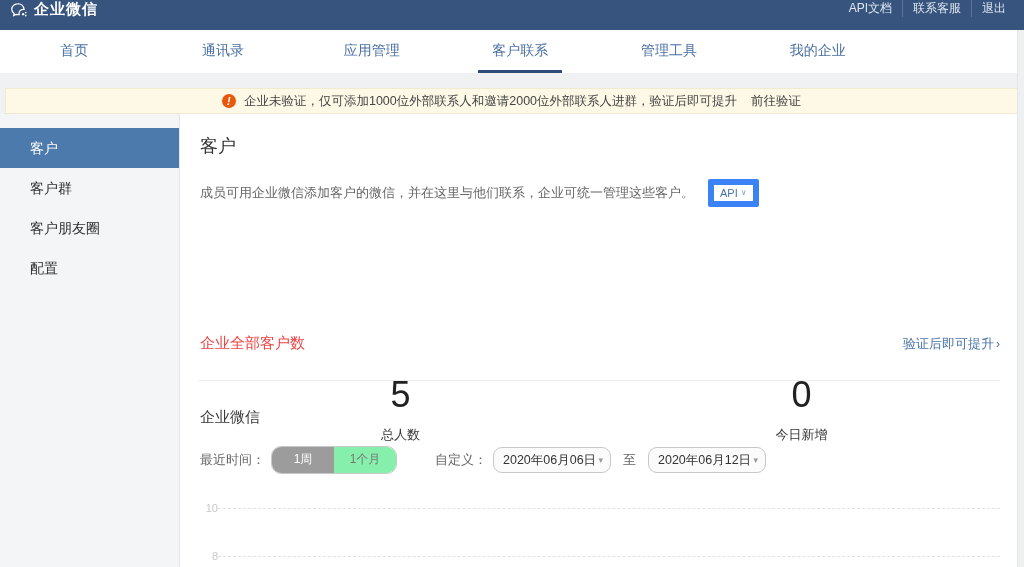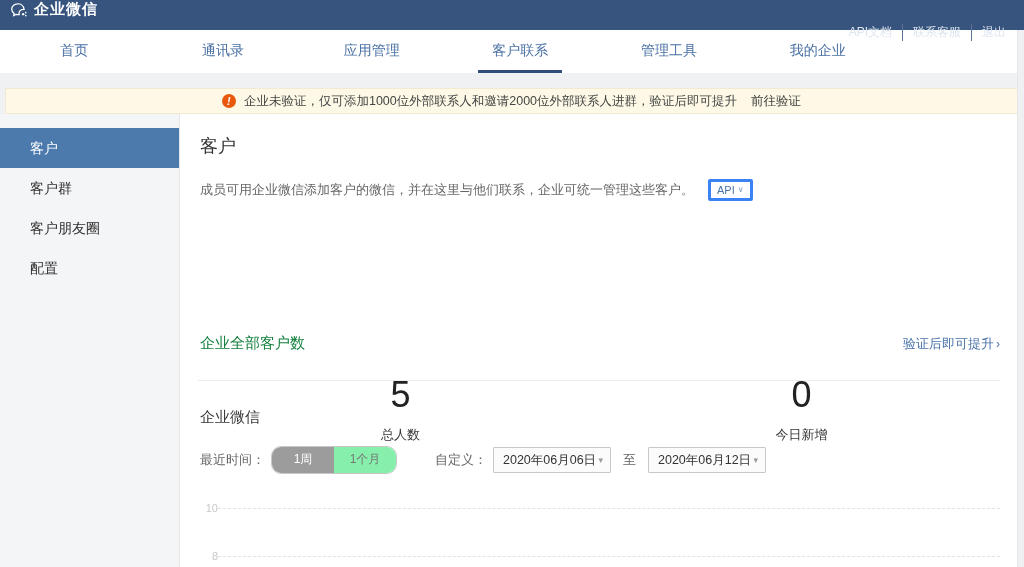--- a/index.html
+++ b/index.html
@@ -3,21 +3,21 @@
 <meta charset="utf-8">
 <style>
   * { margin:0; padding:0; box-sizing:border-box; }
   html,body { width:1024px; height:567px; overflow:hidden; }
   body { font-family:"Liberation Sans","DejaVu Sans",sans-serif; background:#fff; position:relative; }
 
   
   .topbar { position:absolute; left:0; top:0; width:1024px; height:30px; background:#36547e; display:flex; align-items:flex-start; justify-content:space-between; padding:0 8px 0 10px; z-index:5; }
   .brand { display:flex; align-items:center; gap:6px; color:#fff; font-size:15px; font-weight:bold; letter-spacing:1px; }
   .brand svg { display:block; }
-  .top-links { display:flex; align-items:center; font-size:12px; color:#dfe6ef;margin-top:24px; }
+  .top-links { display:flex; align-items:center; font-size:12px; color:#dfe6ef; }
   .top-links span.lnk { padding:0 10px; cursor:pointer; }
   .top-links span.lnk + span.lnk { border-left:1px solid #5d7497; }
 
   
   .navbar { position:absolute; left:0; top:30px; width:892px; height:43px; background:#fff; display:flex; }
   .nav-tab { flex:1; display:flex; align-items:flex-start; justify-content:center; padding-top:12px; font-size:14px; color:#4a70a3; cursor:pointer; }
   .nav-tab .tab-inner { padding:0 14px 10px 14px; border-bottom:4px solid transparent; }
   .nav-tab.active .tab-inner { border-bottom-color:#2e4d79; }
 
   
@@ -32,41 +32,41 @@
   .sidebar { position:absolute; left:0; top:114px; width:180px; height:453px; background:#f4f5f7; border-right:1px solid #e5e6e8; padding-top:14px; }
   .side-item { height:40px; line-height:40px; padding-left:30px; font-size:14px; color:#2f2f2f; cursor:pointer; }
   .side-item.active { background:#4d7aad; color:#fff; }
 
   
   .main { position:absolute; left:181px; top:114px; width:836px; height:453px; background:#fff; }
   .m-inner { position:relative; width:100%; height:100%; padding:0 15px 0 19px; }
 
   .page-title { position:absolute; left:19px; top:20px; font-size:18px; color:#333; }
   .desc-row { position:absolute; left:19px; top:53px; display:flex; align-items:center; font-size:13px; color:#666;margin-top:12px; }
-  .api-btn { margin-left:14px; display:inline-flex; align-items:center; gap:3px; border:3px solid #3b82f6; border-radius:2px; color:#4a74a8; font-size:11px; padding:2px 6px; cursor:pointer; line-height:1.1; }
+  .api-btn { margin-left:14px; display:inline-flex; align-items:center; gap:3px; border:6px solid #3b82f6; border-radius:2px; color:#4a74a8; font-size:11px; padding:2px 6px; cursor:pointer; line-height:1.1; }
   .api-btn .chev { font-size:8px; color:#7aa0c8; }
-  .sec-head { position:absolute; left:19px; top:220px; font-size:15px; color:#15803d; }
+  .sec-head { position:absolute; left:19px; top:220px; font-size:15px; color:#ef4444; }
   .sec-link { position:absolute; right:17px; top:221px; font-size:13px; color:#4a74a8; cursor:pointer; }
   .sec-link .chev { font-size:12px; margin-left:2px; }
 
   .stats-row { position:absolute; left:19px; right:15px; top:150px; margin-top:110px; display:flex; }
   .stat { flex:1; text-align:center; }
   .stat .num { font-size:36px; color:#222; line-height:42px; }
   .stat .lab { font-size:13px; color:#333; margin-top:10px; }
 
   .divider { position:absolute; left:17px; right:17px; top:266px; border-top:1px solid #ececec; }
 
   .trend-title { position:absolute; left:19px; top:294px; font-size:15px; color:#3a3a3a; }
 
   .controls { position:absolute; left:19px; top:333px; height:26px; display:flex; align-items:center; font-size:13px; color:#666; }
   .toggle-group { display:inline-flex; border:1px solid #c8c8c8; border-radius:10px; overflow:hidden; margin-left:6px; }
   .tg-btn { width:62px; height:26px; line-height:25px; text-align:center; font-size:12px; background:#86efac; color:#777; cursor:pointer; }
   .tg-btn.active { background:#9c9c9c; color:#fff; }
   .custom-label { margin-left:38px; }
-  .date-select { display:inline-flex; align-items:center; justify-content:space-between; width:118px; height:26px; border:1px solid #c8c8c8; border-radius:1px; background:#fbfbfb; color:#333; font-size:12.5px; padding:0 7px 0 9px; margin-left:6px; cursor:pointer; }
+  .date-select { display:inline-flex; align-items:center; justify-content:space-between; width:118px; height:26px; border:1px solid #c8c8c8; border-radius:9px; background:#fbfbfb; color:#333; font-size:12.5px; padding:0 7px 0 9px; margin-left:6px; cursor:pointer; }
   .date-select .caret { font-size:9px; color:#999; }
   .to-label { margin:0 4px 0 12px; color:#666; }
   .date-select.second { margin-left:8px; }
 
   .grid-row { position:absolute; left:19px; right:17px; display:flex; align-items:center; }
   .grid-row .tick { width:18px; text-align:right; font-size:11px; color:#c8c8c8; margin-right:0; }
   .grid-row .dash { flex:1; border-top:1px dashed #e2e2e2; }
   .grid-row.r10 { top:388px; }
   .grid-row.r8  { top:436px; }
 

